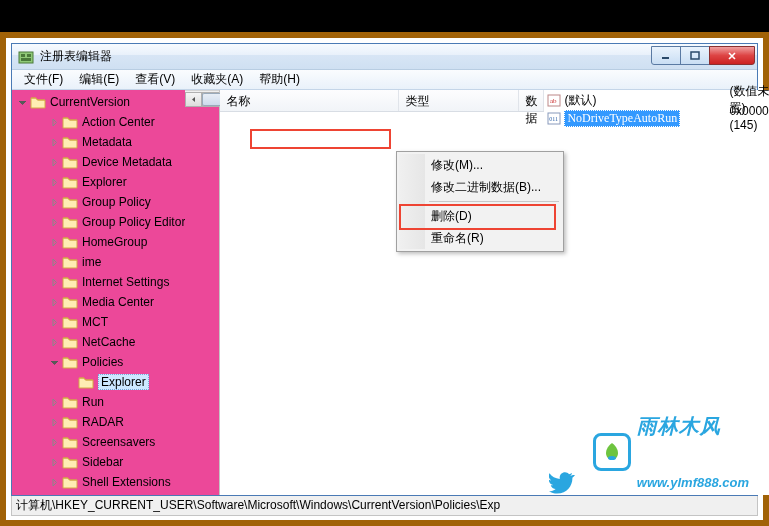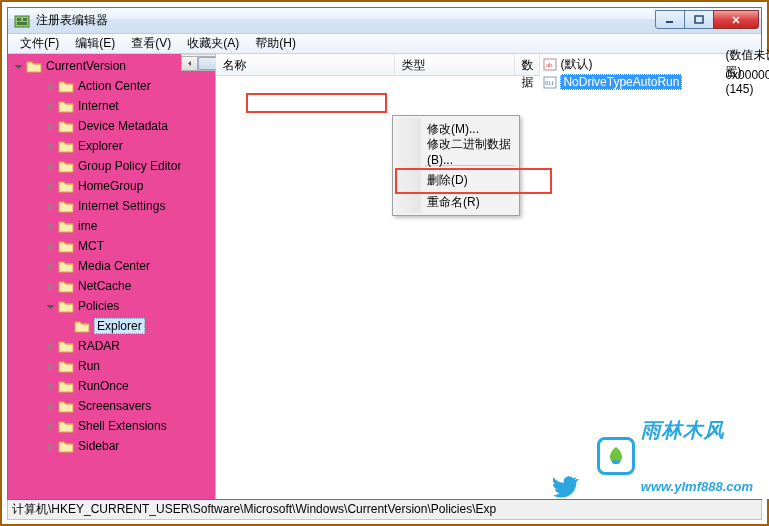--- a/index.html
+++ b/index.html
@@ -1,17 +1,17 @@
 <!DOCTYPE html>
 <html><head>
   <meta charset="utf-8">
   <style>
     * { margin: 0; padding: 0; box-sizing: border-box; }
     body { font-family: "Microsoft YaHei", "Segoe UI", Tahoma, sans-serif; font-size: 12px; background: #000; width: 769px; height: 526px; position: relative; overflow: hidden; }
-    .outer-border { position: absolute; inset: 0; border: 2px solid #a16207; background: #fff; }
+    .outer-border { position: absolute; inset: 0; border: 6px solid #a16207; background: #fff; margin-top: 32px; }
     .window { position: absolute; top: 5px; left: 5px; right: 5px; bottom: 24px; border: 1px solid #4a7ab5; background: #fff; display: flex; flex-direction: column; }
     .titlebar { height: 26px; background: linear-gradient(to bottom, #f7fbff 0%, #e8f0fa 45%, #d7e5f5 46%, #cfe0f2 100%); border-bottom: 1px solid #b8cde2; display: flex; align-items: center; padding: 0 2px; position: relative; }
     .titlebar-icon { width: 16px; height: 16px; margin: 0 4px; display: inline-flex; align-items: center; justify-content: center; }
     .titlebar-title { flex: 1; padding-left: 2px; color: #000; }
     .win-controls { display: flex; gap: 0; }
     .win-btn { width: 30px; height: 19px; border: 1px solid #5a7aa3; border-radius: 0 0 3px 3px; display: flex; align-items: center; justify-content: center; margin-left: -1px; background: linear-gradient(to bottom, #eaf3fc, #c9def4); position: relative; top: -1px; }
     .win-btn.min { border-bottom-right-radius: 0; }
     .win-btn.max { border-radius: 0; }
     .win-btn.close { width: 46px; background: linear-gradient(to bottom, #f0a0a0, #d44, #c22); border-color: #8a3030; border-bottom-left-radius: 0; }
     .win-btn svg { width: 12px; height: 10px; }
@@ -39,22 +39,22 @@
     .list-header .col { padding: 3px 6px; border-right: 1px solid #e0e4ea; }
     .col-name { width: 179px; }
     .col-type { width: 120px; }
     .col-data { flex: 1; }
     .list-body { flex: 1; position: relative; padding-top: 1px; }
     .list-row { display: flex; align-items: center; height: 18px; justify-content: center; }
     .list-row .c-name { width: 179px; display: flex; align-items: center; padding-left: 3px; }
     .list-row .c-type { width: 120px; padding-left: 6px; }
     .list-row .c-data { flex: 1; padding-left: 6px; }
     .reg-icon { width: 14px; height: 14px; margin-right: 3px; flex-shrink: 0; }
-    .list-row.selected .name-text { background: #3399ff; color: #fff; border: 1px dotted #fff; padding: 0 2px; }
-    .context-menu { position: absolute; top: 113px; left: 390px; width: 128px; background: #f2f2f2; border: 1px solid #a0a0a0; box-shadow: 2px 2px 4px rgba(0,0,0,0.25); padding: 2px; z-index: 50; }
+    .list-row.selected .name-text { background: #3399ff; color: #fff; border: 1px dotted #fff; padding: 0 2px; font-family: Liberation Serif, serif; }
+    .context-menu { position: absolute; top: 113px; left: 390px; width: 168px; background: #f2f2f2; border: 1px solid #a0a0a0; box-shadow: 2px 2px 4px rgba(0,0,0,0.25); padding: 2px; z-index: 50; }
     .ctx-icon-strip { position: absolute; left: 2px; top: 2px; bottom: 2px; width: 26px; background: linear-gradient(to right, #f0f0f0, #e6e6e6); }
     .ctx-item { height: 22px; display: flex; align-items: center; padding-left: 32px; position: relative; cursor: default; }
     .ctx-sep { height: 1px; background: #c8c8c8; margin: 3px 2px 3px 30px; }
     .hl-red { position: absolute; border: 2px solid #e43; pointer-events: none; z-index: 60; }
     .hl1 { top: 91px; left: 244px; width: 141px; height: 20px; }
     .hl2 { top: 166px; left: 393px; width: 157px; height: 26px; }
     .statusbar { position: absolute; left: 5px; right: 5px; bottom: 4px; height: 20px; background: #f0f0f0; border: 1px solid #c4c4c4; border-top: none; display: flex; align-items: center; padding: 0 4px; font-size: 12px; }
     .watermark { position: absolute; right: 14px; bottom: 30px; display: flex; align-items: center; gap: 6px; z-index: 30; }
     .wm-logo { width: 38px; height: 38px; background: #fff; border: 3px solid #2aa6e0; border-radius: 8px; display: flex; align-items: center; justify-content: center; }
     .wm-text { display: flex; flex-direction: column; line-height: 1.1; gap: 39px; }
@@ -136,21 +136,21 @@
               <div class="tree-row d2">
                 <span class="expander">
                   <svg viewBox="0 0 9 9">
                     <path d="M3 1 L6.5 4.5 L3 8 Z" fill="none" stroke="#888"></path>
                   </svg>
                 </span>
                 <svg class="folder-icon" viewBox="0 0 16 14">
                   <path d="M1 3 h5 l1.5 2 H15 v8 H1 Z" fill="#ffedb3" stroke="#d4a847"></path>
                   <path d="M1 3 h5 l1.5 2 H15" fill="none" stroke="#d4a847"></path>
                 </svg>
-                <span class="tree-label">Internet</span>
+                <span class="tree-label">Metadata</span>
               </div>
               <div class="tree-row d2">
                 <span class="expander">
                   <svg viewBox="0 0 9 9">
                     <path d="M3 1 L6.5 4.5 L3 8 Z" fill="none" stroke="#888"></path>
                   </svg>
                 </span>
                 <svg class="folder-icon" viewBox="0 0 16 14">
                   <path d="M1 3 h5 l1.5 2 H15 v8 H1 Z" fill="#ffedb3" stroke="#d4a847"></path>
                   <path d="M1 3 h5 l1.5 2 H15" fill="none" stroke="#d4a847"></path>
@@ -172,20 +172,32 @@
               <div class="tree-row d2">
                 <span class="expander">
                   <svg viewBox="0 0 9 9">
                     <path d="M3 1 L6.5 4.5 L3 8 Z" fill="none" stroke="#888"></path>
                   </svg>
                 </span>
                 <svg class="folder-icon" viewBox="0 0 16 14">
                   <path d="M1 3 h5 l1.5 2 H15 v8 H1 Z" fill="#ffedb3" stroke="#d4a847"></path>
                   <path d="M1 3 h5 l1.5 2 H15" fill="none" stroke="#d4a847"></path>
                 </svg>
+                <span class="tree-label">Group Policy</span>
+              </div>
+              <div class="tree-row d2">
+                <span class="expander">
+                  <svg viewBox="0 0 9 9">
+                    <path d="M3 1 L6.5 4.5 L3 8 Z" fill="none" stroke="#888"></path>
+                  </svg>
+                </span>
+                <svg class="folder-icon" viewBox="0 0 16 14">
+                  <path d="M1 3 h5 l1.5 2 H15 v8 H1 Z" fill="#ffedb3" stroke="#d4a847"></path>
+                  <path d="M1 3 h5 l1.5 2 H15" fill="none" stroke="#d4a847"></path>
+                </svg>
                 <span class="tree-label">Group Policy Editor</span>
               </div>
               <div class="tree-row d2">
                 <span class="expander">
                   <svg viewBox="0 0 9 9">
                     <path d="M3 1 L6.5 4.5 L3 8 Z" fill="none" stroke="#888"></path>
                   </svg>
                 </span>
                 <svg class="folder-icon" viewBox="0 0 16 14">
                   <path d="M1 3 h5 l1.5 2 H15 v8 H1 Z" fill="#ffedb3" stroke="#d4a847"></path>
@@ -196,57 +208,57 @@
               <div class="tree-row d2">
                 <span class="expander">
                   <svg viewBox="0 0 9 9">
                     <path d="M3 1 L6.5 4.5 L3 8 Z" fill="none" stroke="#888"></path>
                   </svg>
                 </span>
                 <svg class="folder-icon" viewBox="0 0 16 14">
                   <path d="M1 3 h5 l1.5 2 H15 v8 H1 Z" fill="#ffedb3" stroke="#d4a847"></path>
                   <path d="M1 3 h5 l1.5 2 H15" fill="none" stroke="#d4a847"></path>
                 </svg>
+                <span class="tree-label">ime</span>
+              </div>
+              <div class="tree-row d2">
+                <span class="expander">
+                  <svg viewBox="0 0 9 9">
+                    <path d="M3 1 L6.5 4.5 L3 8 Z" fill="none" stroke="#888"></path>
+                  </svg>
+                </span>
+                <svg class="folder-icon" viewBox="0 0 16 14">
+                  <path d="M1 3 h5 l1.5 2 H15 v8 H1 Z" fill="#ffedb3" stroke="#d4a847"></path>
+                  <path d="M1 3 h5 l1.5 2 H15" fill="none" stroke="#d4a847"></path>
+                </svg>
                 <span class="tree-label">Internet Settings</span>
               </div>
               <div class="tree-row d2">
                 <span class="expander">
                   <svg viewBox="0 0 9 9">
                     <path d="M3 1 L6.5 4.5 L3 8 Z" fill="none" stroke="#888"></path>
                   </svg>
                 </span>
                 <svg class="folder-icon" viewBox="0 0 16 14">
                   <path d="M1 3 h5 l1.5 2 H15 v8 H1 Z" fill="#ffedb3" stroke="#d4a847"></path>
                   <path d="M1 3 h5 l1.5 2 H15" fill="none" stroke="#d4a847"></path>
                 </svg>
-                <span class="tree-label">ime</span>
+                <span class="tree-label">Media Center</span>
               </div>
               <div class="tree-row d2">
                 <span class="expander">
                   <svg viewBox="0 0 9 9">
                     <path d="M3 1 L6.5 4.5 L3 8 Z" fill="none" stroke="#888"></path>
                   </svg>
                 </span>
                 <svg class="folder-icon" viewBox="0 0 16 14">
                   <path d="M1 3 h5 l1.5 2 H15 v8 H1 Z" fill="#ffedb3" stroke="#d4a847"></path>
                   <path d="M1 3 h5 l1.5 2 H15" fill="none" stroke="#d4a847"></path>
                 </svg>
                 <span class="tree-label">MCT</span>
-              </div>
-              <div class="tree-row d2">
-                <span class="expander">
-                  <svg viewBox="0 0 9 9">
-                    <path d="M3 1 L6.5 4.5 L3 8 Z" fill="none" stroke="#888"></path>
-                  </svg>
-                </span>
-                <svg class="folder-icon" viewBox="0 0 16 14">
-                  <path d="M1 3 h5 l1.5 2 H15 v8 H1 Z" fill="#ffedb3" stroke="#d4a847"></path>
-                  <path d="M1 3 h5 l1.5 2 H15" fill="none" stroke="#d4a847"></path>
-                </svg>
-                <span class="tree-label">Media Center</span>
               </div>
               <div class="tree-row d2">
                 <span class="expander">
                   <svg viewBox="0 0 9 9">
                     <path d="M3 1 L6.5 4.5 L3 8 Z" fill="none" stroke="#888"></path>
                   </svg>
                 </span>
                 <svg class="folder-icon" viewBox="0 0 16 14">
                   <path d="M1 3 h5 l1.5 2 H15 v8 H1 Z" fill="#ffedb3" stroke="#d4a847"></path>
                   <path d="M1 3 h5 l1.5 2 H15" fill="none" stroke="#d4a847"></path>
@@ -277,81 +289,69 @@
               <div class="tree-row d2">
                 <span class="expander">
                   <svg viewBox="0 0 9 9">
                     <path d="M3 1 L6.5 4.5 L3 8 Z" fill="none" stroke="#888"></path>
                   </svg>
                 </span>
                 <svg class="folder-icon" viewBox="0 0 16 14">
                   <path d="M1 3 h5 l1.5 2 H15 v8 H1 Z" fill="#ffedb3" stroke="#d4a847"></path>
                   <path d="M1 3 h5 l1.5 2 H15" fill="none" stroke="#d4a847"></path>
                 </svg>
+                <span class="tree-label">Run</span>
+              </div>
+              <div class="tree-row d2">
+                <span class="expander">
+                  <svg viewBox="0 0 9 9">
+                    <path d="M3 1 L6.5 4.5 L3 8 Z" fill="none" stroke="#888"></path>
+                  </svg>
+                </span>
+                <svg class="folder-icon" viewBox="0 0 16 14">
+                  <path d="M1 3 h5 l1.5 2 H15 v8 H1 Z" fill="#ffedb3" stroke="#d4a847"></path>
+                  <path d="M1 3 h5 l1.5 2 H15" fill="none" stroke="#d4a847"></path>
+                </svg>
                 <span class="tree-label">RADAR</span>
               </div>
               <div class="tree-row d2">
                 <span class="expander">
                   <svg viewBox="0 0 9 9">
                     <path d="M3 1 L6.5 4.5 L3 8 Z" fill="none" stroke="#888"></path>
                   </svg>
                 </span>
                 <svg class="folder-icon" viewBox="0 0 16 14">
                   <path d="M1 3 h5 l1.5 2 H15 v8 H1 Z" fill="#ffedb3" stroke="#d4a847"></path>
                   <path d="M1 3 h5 l1.5 2 H15" fill="none" stroke="#d4a847"></path>
                 </svg>
-                <span class="tree-label">Run</span>
-              </div>
-              <div class="tree-row d2">
-                <span class="expander">
-                  <svg viewBox="0 0 9 9">
-                    <path d="M3 1 L6.5 4.5 L3 8 Z" fill="none" stroke="#888"></path>
-                  </svg>
-                </span>
-                <svg class="folder-icon" viewBox="0 0 16 14">
-                  <path d="M1 3 h5 l1.5 2 H15 v8 H1 Z" fill="#ffedb3" stroke="#d4a847"></path>
-                  <path d="M1 3 h5 l1.5 2 H15" fill="none" stroke="#d4a847"></path>
-                </svg>
-                <span class="tree-label">RunOnce</span>
-              </div>
-              <div class="tree-row d2">
-                <span class="expander">
-                  <svg viewBox="0 0 9 9">
-                    <path d="M3 1 L6.5 4.5 L3 8 Z" fill="none" stroke="#888"></path>
-                  </svg>
-                </span>
-                <svg class="folder-icon" viewBox="0 0 16 14">
-                  <path d="M1 3 h5 l1.5 2 H15 v8 H1 Z" fill="#ffedb3" stroke="#d4a847"></path>
-                  <path d="M1 3 h5 l1.5 2 H15" fill="none" stroke="#d4a847"></path>
-                </svg>
                 <span class="tree-label">Screensavers</span>
               </div>
               <div class="tree-row d2">
                 <span class="expander">
                   <svg viewBox="0 0 9 9">
                     <path d="M3 1 L6.5 4.5 L3 8 Z" fill="none" stroke="#888"></path>
                   </svg>
                 </span>
                 <svg class="folder-icon" viewBox="0 0 16 14">
                   <path d="M1 3 h5 l1.5 2 H15 v8 H1 Z" fill="#ffedb3" stroke="#d4a847"></path>
                   <path d="M1 3 h5 l1.5 2 H15" fill="none" stroke="#d4a847"></path>
                 </svg>
+                <span class="tree-label">Sidebar</span>
+              </div>
+              <div class="tree-row d2">
+                <span class="expander">
+                  <svg viewBox="0 0 9 9">
+                    <path d="M3 1 L6.5 4.5 L3 8 Z" fill="none" stroke="#888"></path>
+                  </svg>
+                </span>
+                <svg class="folder-icon" viewBox="0 0 16 14">
+                  <path d="M1 3 h5 l1.5 2 H15 v8 H1 Z" fill="#ffedb3" stroke="#d4a847"></path>
+                  <path d="M1 3 h5 l1.5 2 H15" fill="none" stroke="#d4a847"></path>
+                </svg>
                 <span class="tree-label">Shell Extensions</span>
-              </div>
-              <div class="tree-row d2">
-                <span class="expander">
-                  <svg viewBox="0 0 9 9">
-                    <path d="M3 1 L6.5 4.5 L3 8 Z" fill="none" stroke="#888"></path>
-                  </svg>
-                </span>
-                <svg class="folder-icon" viewBox="0 0 16 14">
-                  <path d="M1 3 h5 l1.5 2 H15 v8 H1 Z" fill="#ffedb3" stroke="#d4a847"></path>
-                  <path d="M1 3 h5 l1.5 2 H15" fill="none" stroke="#d4a847"></path>
-                </svg>
-                <span class="tree-label">Sidebar</span>
               </div>
             </div>
       </div>
       <div class="tree-hscroll">
         <div class="arrow">
               <svg width="7" height="7" viewBox="0 0 7 7">
                 <path d="M5 1 L2 3.5 L5 6 Z" fill="#555"></path>
               </svg>
             </div>
         <div class="track">

